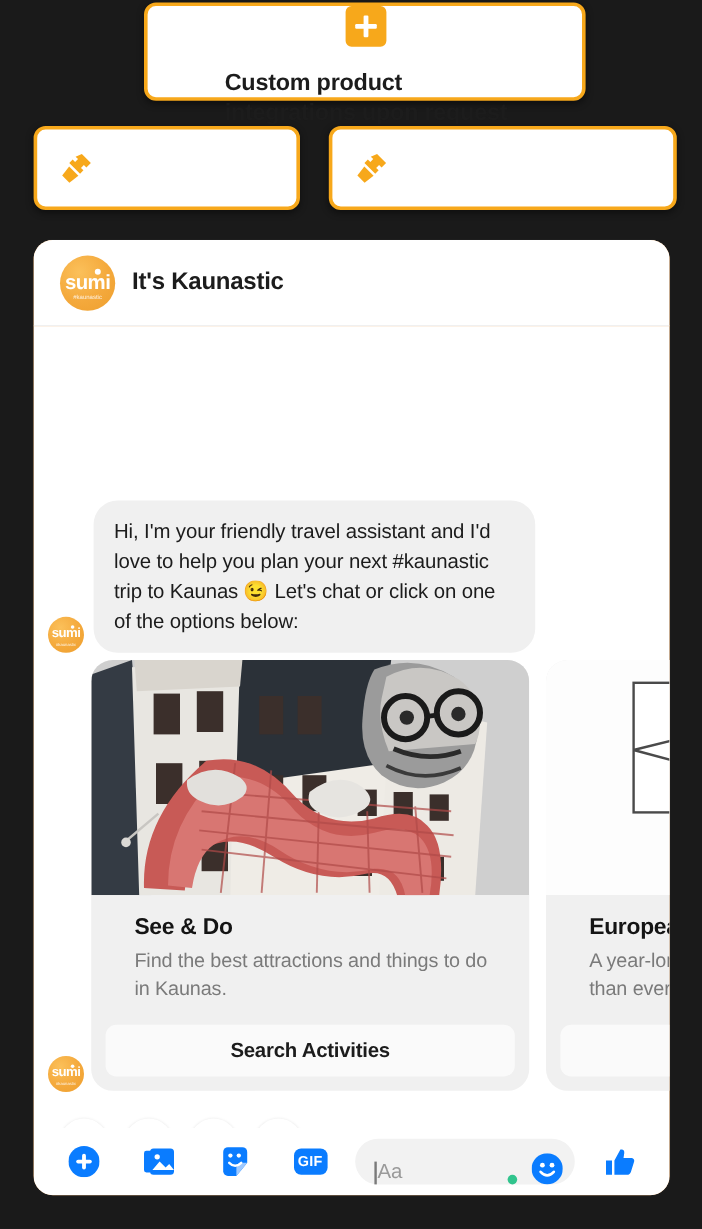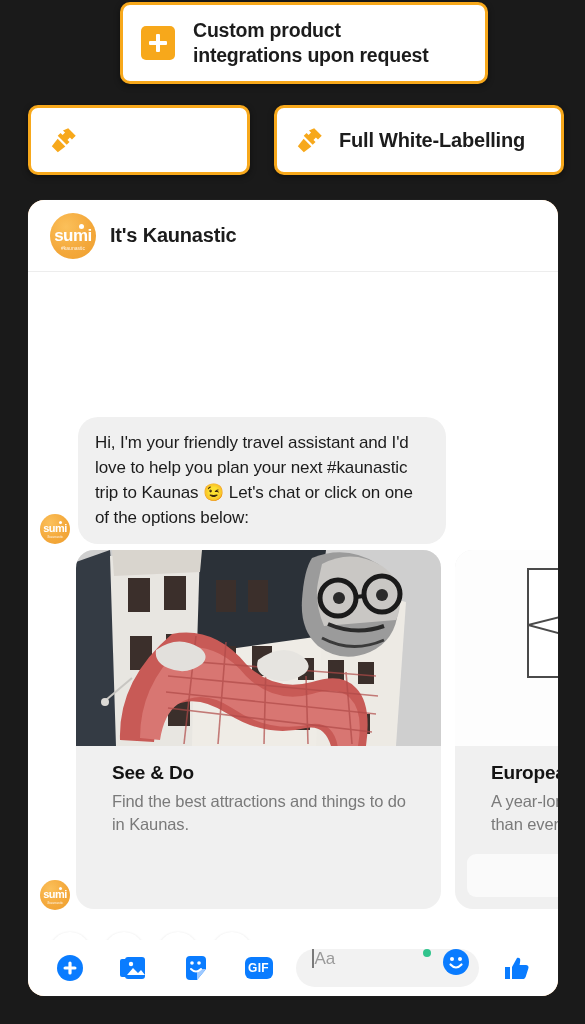--- a/index.html
+++ b/index.html
@@ -30,20 +30,21 @@
     box-shadow: 0 2px 6px rgba(0,0,0,0.45);
   }
 
   #pill-custom {
     left: 120px;
     top: 2px;
     width: 368px;
     height: 82px;
     padding: 0 16px 0 18px;
     gap: 18px;
+    flex-direction: column;
   }
 
   #pill-color {
     left: 28px;
     top: 105px;
     width: 222px;
     height: 70px;
     padding: 0 14px 0 18px;
     gap: 14px;
   }
@@ -301,21 +302,21 @@
     flex: 0 0 auto;
     width: 51px; height: 28px;
     display: flex; align-items: center; justify-content: center;
   }
   #composer-input {
     flex: 1 1 auto;
     height: 38px;
     background: #F2F2F2;
     border-radius: 19px;
     display: flex;
-    align-items: flex-start;
+    align-items: flex-end;
     padding: 0 16px;
     position: relative;
   }
   #composer-placeholder {
     font-size: 17px;
     color: #9A9A9A;
     letter-spacing: -0.1px;
   }
   #caret {
     display: inline-block;
@@ -370,21 +371,20 @@
       <path d="M20.5 3.5l8 8-4 4-2.2-2.2-2.6 2.6 2.2 2.2-3 3-9.6-9.6 3-3 2.2 2.2 2.6-2.6-2.2-2.2z" fill="#F7A81B"></path>
       <path d="M9.2 14.6l8.2 8.2-8 6.2-6.4-6.4z" fill="#F7A81B"></path>
     </svg>
   </div>
 
   <div class="feature-pill" id="pill-white-label">
     <svg class="brush-icon" viewBox="0 0 32 32">
       <path d="M20.5 3.5l8 8-4 4-2.2-2.2-2.6 2.6 2.2 2.2-3 3-9.6-9.6 3-3 2.2 2.2 2.6-2.6-2.2-2.2z" fill="#F7A81B"></path>
       <path d="M9.2 14.6l8.2 8.2-8 6.2-6.4-6.4z" fill="#F7A81B"></path>
     </svg>
-    <span class="pill-text">Full White-Labelling</span>
   </div>
 
   <div id="chat-panel">
 
     <div id="chat-header">
       <span class="avatar" id="header-avatar">
         <span class="dot"></span>
         <span class="mark">sumi</span>
         <span class="sub">#kaunastic</span>
       </span>
@@ -468,20 +468,21 @@
               <path d="M182 110 q24 -18 44 -4 q12 10 2 18 q-18 12 -36 4 q-14 -6 -10 -18z" fill="#E6E4E0"></path>
 
               <line x1="30" y1="150" x2="56" y2="128" stroke="#C8C6C2" stroke-width="2"></line>
               <circle cx="29" cy="152" r="4" fill="#DCDAD6"></circle>
             </svg>
           </div>
           <div class="card-text">
             <div class="card-title">See &amp; Do</div>
             <div class="card-desc">Find the best attractions and things to do in Kaunas.</div>
           </div>
+          <div class="card-btn">Search Activities</div>
         </div>
 
         <div class="card">
           <div class="card-media">
             <div class="poster">
               <div class="frame">
                 <svg width="104" height="110" viewBox="0 0 104 110">
                   <line x1="0" y1="56" x2="104" y2="30" stroke="#4A4A4A" stroke-width="2"></line>
                   <line x1="0" y1="56" x2="104" y2="84" stroke="#4A4A4A" stroke-width="2"></line>
                 </svg>

